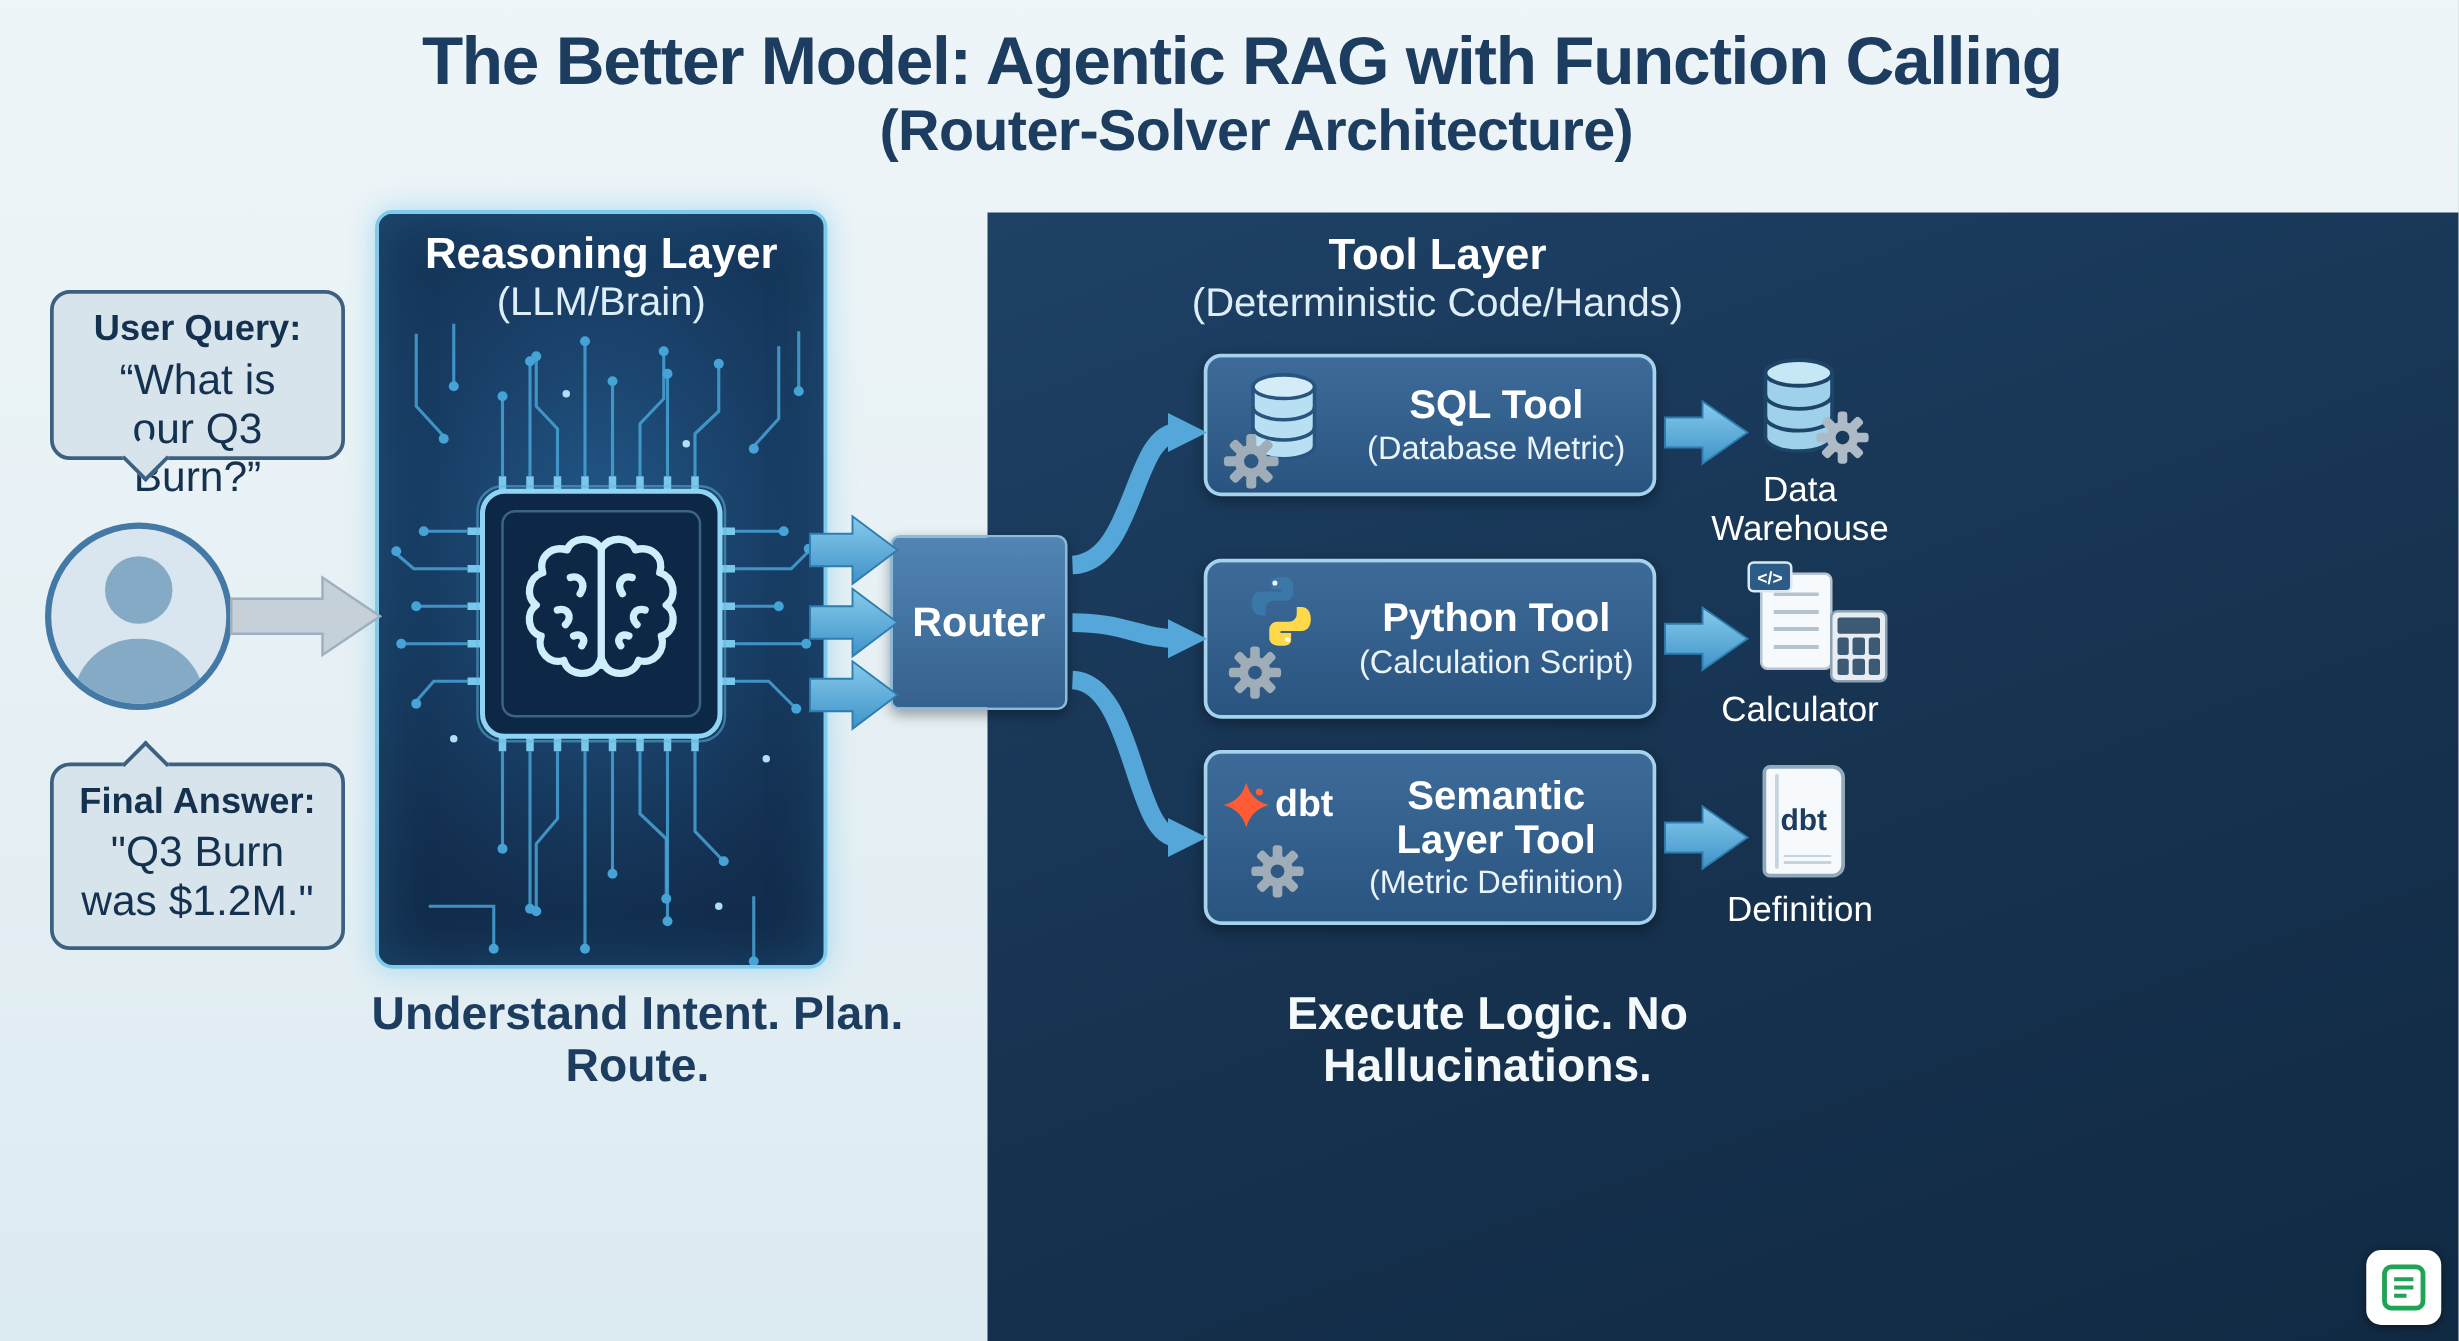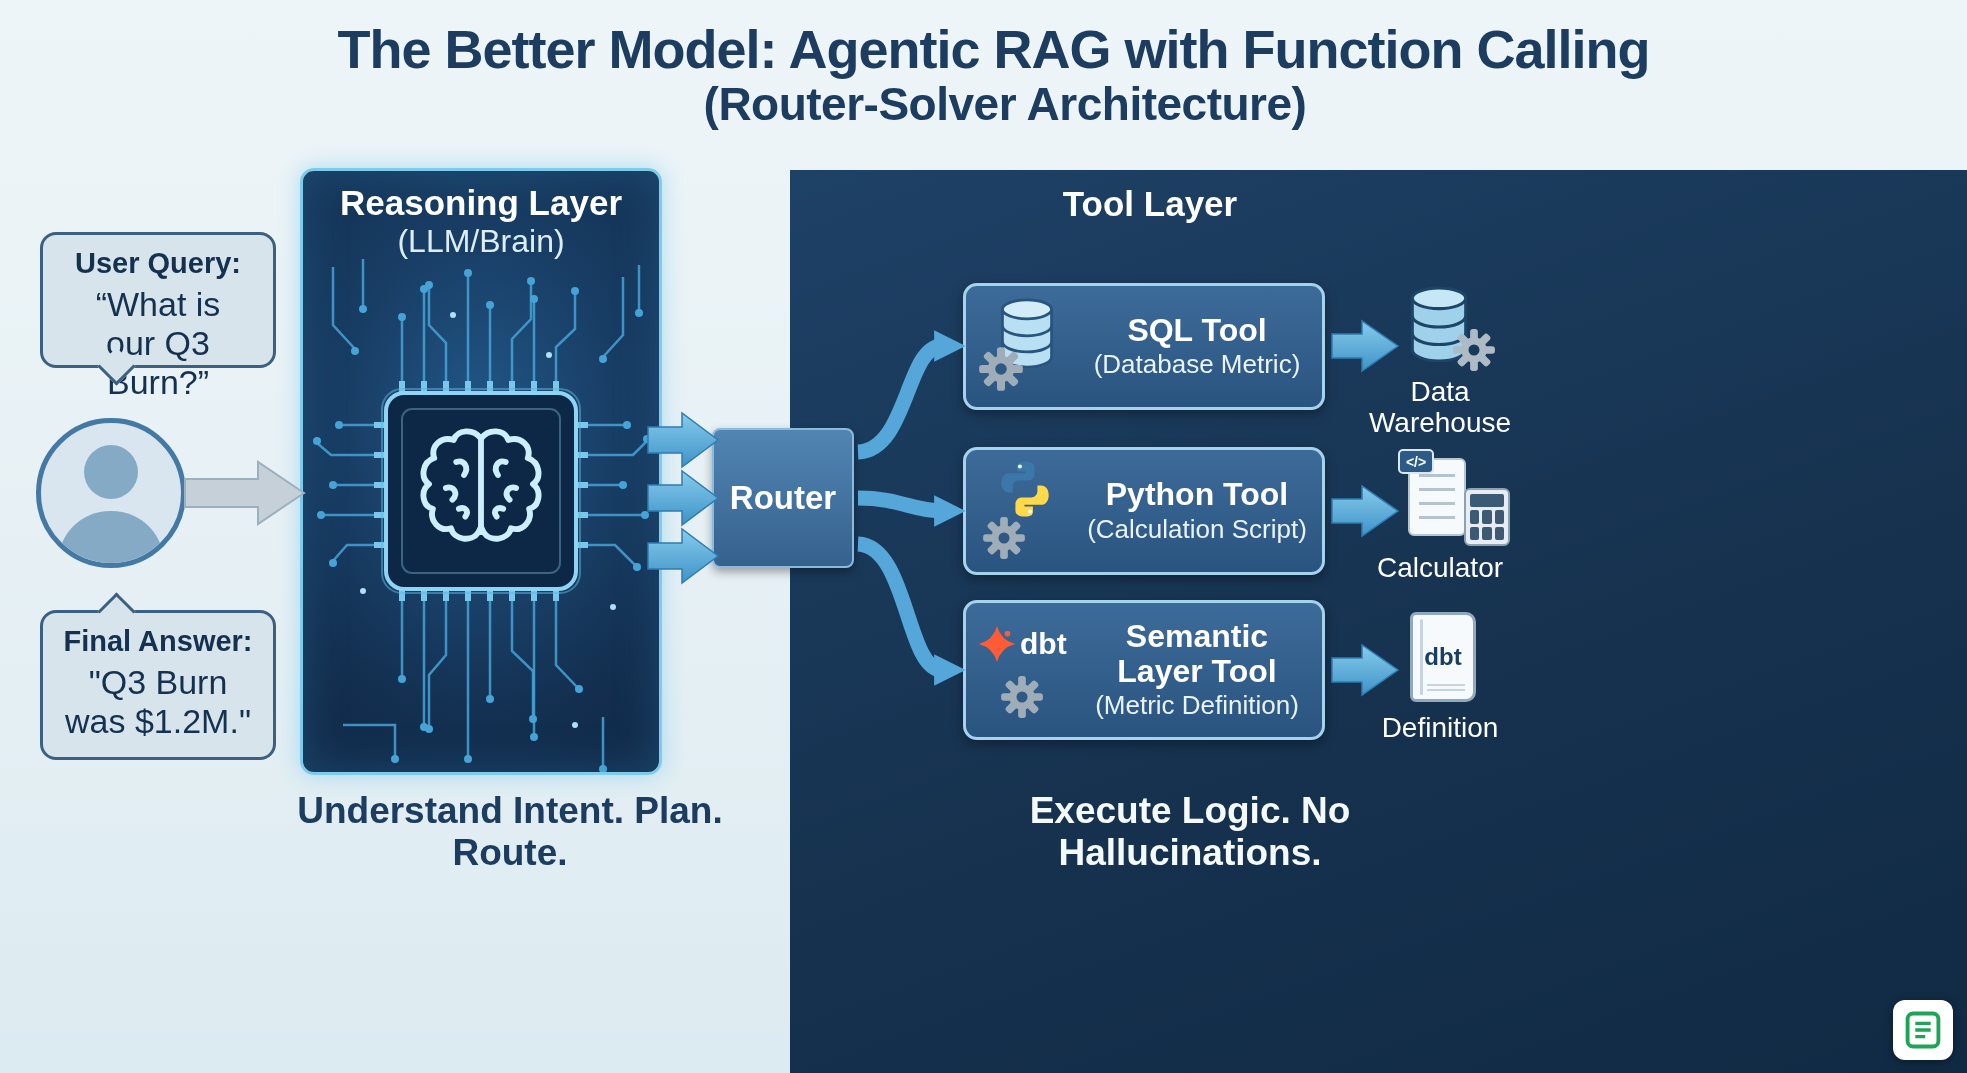--- a/index.html
+++ b/index.html
@@ -26,21 +26,21 @@
 
   
   .tool-panel { position:absolute; left:790px; top:170px; width:1177px; height:903px;
     background:linear-gradient(160deg,#1e4166 0%,#16324f 55%,#112a44 100%); }
   .tool-head { position:absolute; left:145px; top:14px; width:430px; text-align:center; color:#fff; }
 
   .tool-box { position:absolute; left:173px; width:362px; border:3px solid #a5d3ec; border-radius:14px;
     background:linear-gradient(180deg,#3d6b99,#2a5480);
     box-shadow:0 4px 12px rgba(0,0,0,.35);
     display:flex; align-items:center; padding:6px 8px 6px 12px; }
-  .tb-sql { top:113px; height:127px; }
+  .tb-sql { top:113px; height:114px; }
   .tb-py  { top:277px; height:128px; }
   .tb-sem { top:430px; height:140px; }
   .icons { position:relative; flex:0 0 102px; height:100%; }
   .tool-text { flex:1; text-align:center; color:#fff; }
   .tool-name { font-size:32px; font-weight:bold; line-height:1.08; max-width:215px; margin:0 auto; }
   .tool-detail { font-size:26px; color:#e9f3fa; white-space:nowrap; margin-top:2px; }
 
   .db-ico  { position:absolute; left:20px; top:6px; width:58px; height:70px; }
   .gear-ico{ position:absolute; }
   .g-sql { left:0; top:54px; width:46px; height:46px; }
@@ -144,20 +144,21 @@
 <div class="canvas">
 
   <header class="title-block">
     <div class="t1">The Better Model: Agentic RAG with Function Calling</div>
     <div class="t2">(Router-Solver Architecture)</div>
   </header>
 
   <section class="tool-panel">
     <div class="tool-head">
       <div class="panel-title">Tool Layer</div>
+      <div class="panel-sub">(Deterministic Code/Hands)</div>
     </div>
 
     <div class="tool-box tb-sql">
       <div class="icons">
         <svg class="db-ico" viewBox="0 0 60 74">
           <path d="M4 12 v50 a26 11 0 0 0 52 0 v-50" fill="#b9e0f2" stroke="#27557f" stroke-width="3"></path>
           <path d="M4 29 a26 11 0 0 0 52 0" fill="none" stroke="#27557f" stroke-width="3"></path>
           <path d="M4 46 a26 11 0 0 0 52 0" fill="none" stroke="#27557f" stroke-width="3"></path>
           <ellipse cx="30" cy="12" rx="26" ry="10" fill="#d3ecf8" stroke="#27557f" stroke-width="3"></ellipse>
         </svg>

